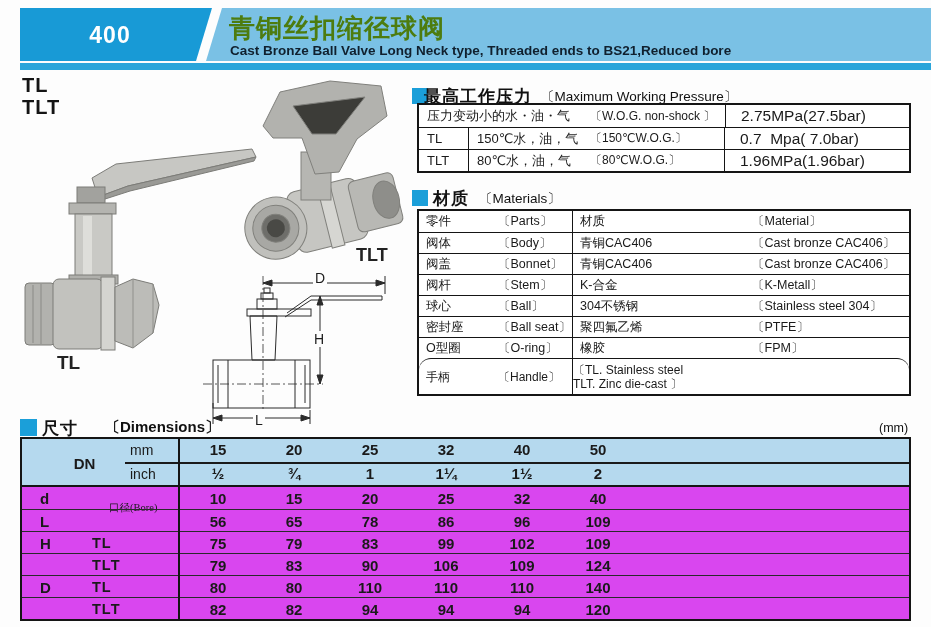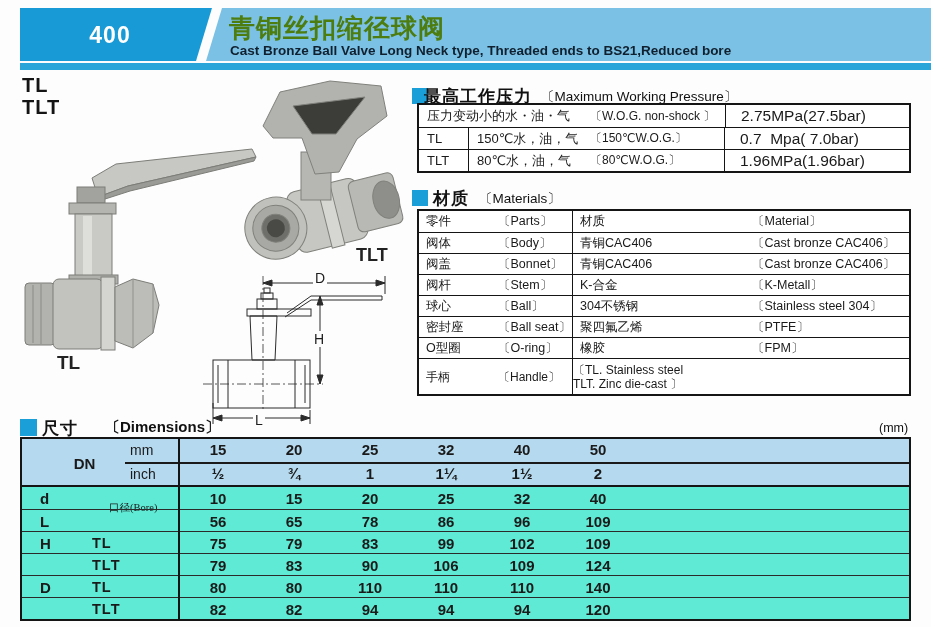--- a/index.html
+++ b/index.html
@@ -46,31 +46,31 @@
   .p-zh { padding-left:8px; font-size:13px; white-space:pre; }
   .p-desc .p-zh { width:121px; } .p-desc-merged .p-zh { width:171px; }
   .p-en { font-size:12px; white-space:pre; }
   .p-val { flex:1; border-left:1px solid #151515; align-self:stretch; display:flex;
     align-items:center; padding-left:15px; font-size:15.5px; white-space:pre; }
 
   
   .m-table { left:417px; top:209px; width:494px; border:2px solid #151515; background:#fff; }
   .m-row { display:flex; height:21px; }
   .m-row + .m-row { border-top:1px solid #151515; }
-  .m-row.tall { height:36px; }
+  .m-row.tall { height:36px;border-radius:12px; }
   .m-c1 { width:154px; border-right:1px solid #151515; display:flex; align-items:center; }
   .m-c2 { flex:1; display:flex; align-items:center; }
   .m-zh { padding-left:7px; font-size:12.5px; white-space:pre; }
   .m-c1 .m-zh { width:79px; } .m-c2 .m-zh { width:179px; }
   .m-en { font-size:12.5px; white-space:pre; }
   .tall .m-zh, .tall .m-en { white-space:pre-line; line-height:14px; font-size:12px; }
 
   
   .unit { left:879px; top:421px; font-size:12.5px; color:#111; }
-  .d-table { left:20px; top:437px; width:891px; border:2px solid #151515; background:#5eead4; }
+  .d-table { left:20px; top:437px; width:891px; border:2px solid #151515; background:#d946ef; }
   .d-head { position:relative; height:48px; background:#b5d9ee; border-bottom:2px solid #151515; }
   .d-dn { position:absolute; left:0; top:0; width:125px; height:48px; display:flex;
     align-items:center; justify-content:center; font-size:15px; font-weight:bold; }
   .d-mm-lbl   { position:absolute; left:108px; top:3px;  font-size:14px; }
   .d-inch-lbl { position:absolute; left:108px; top:27px; font-size:14px; }
   .d-subline { position:absolute; left:103px; right:0; top:23px; height:1.5px; background:#1a1a1a; }
   .d-vline { position:absolute; left:156px; top:0; bottom:0; width:2px; background:#151515; }
   .d-row { position:relative; height:22px; }
   .d-row + .d-row { border-top:1px solid #2a2a2a; }
   .d-key { position:absolute; left:18px; top:3px; font-size:15px; font-weight:bold; }

